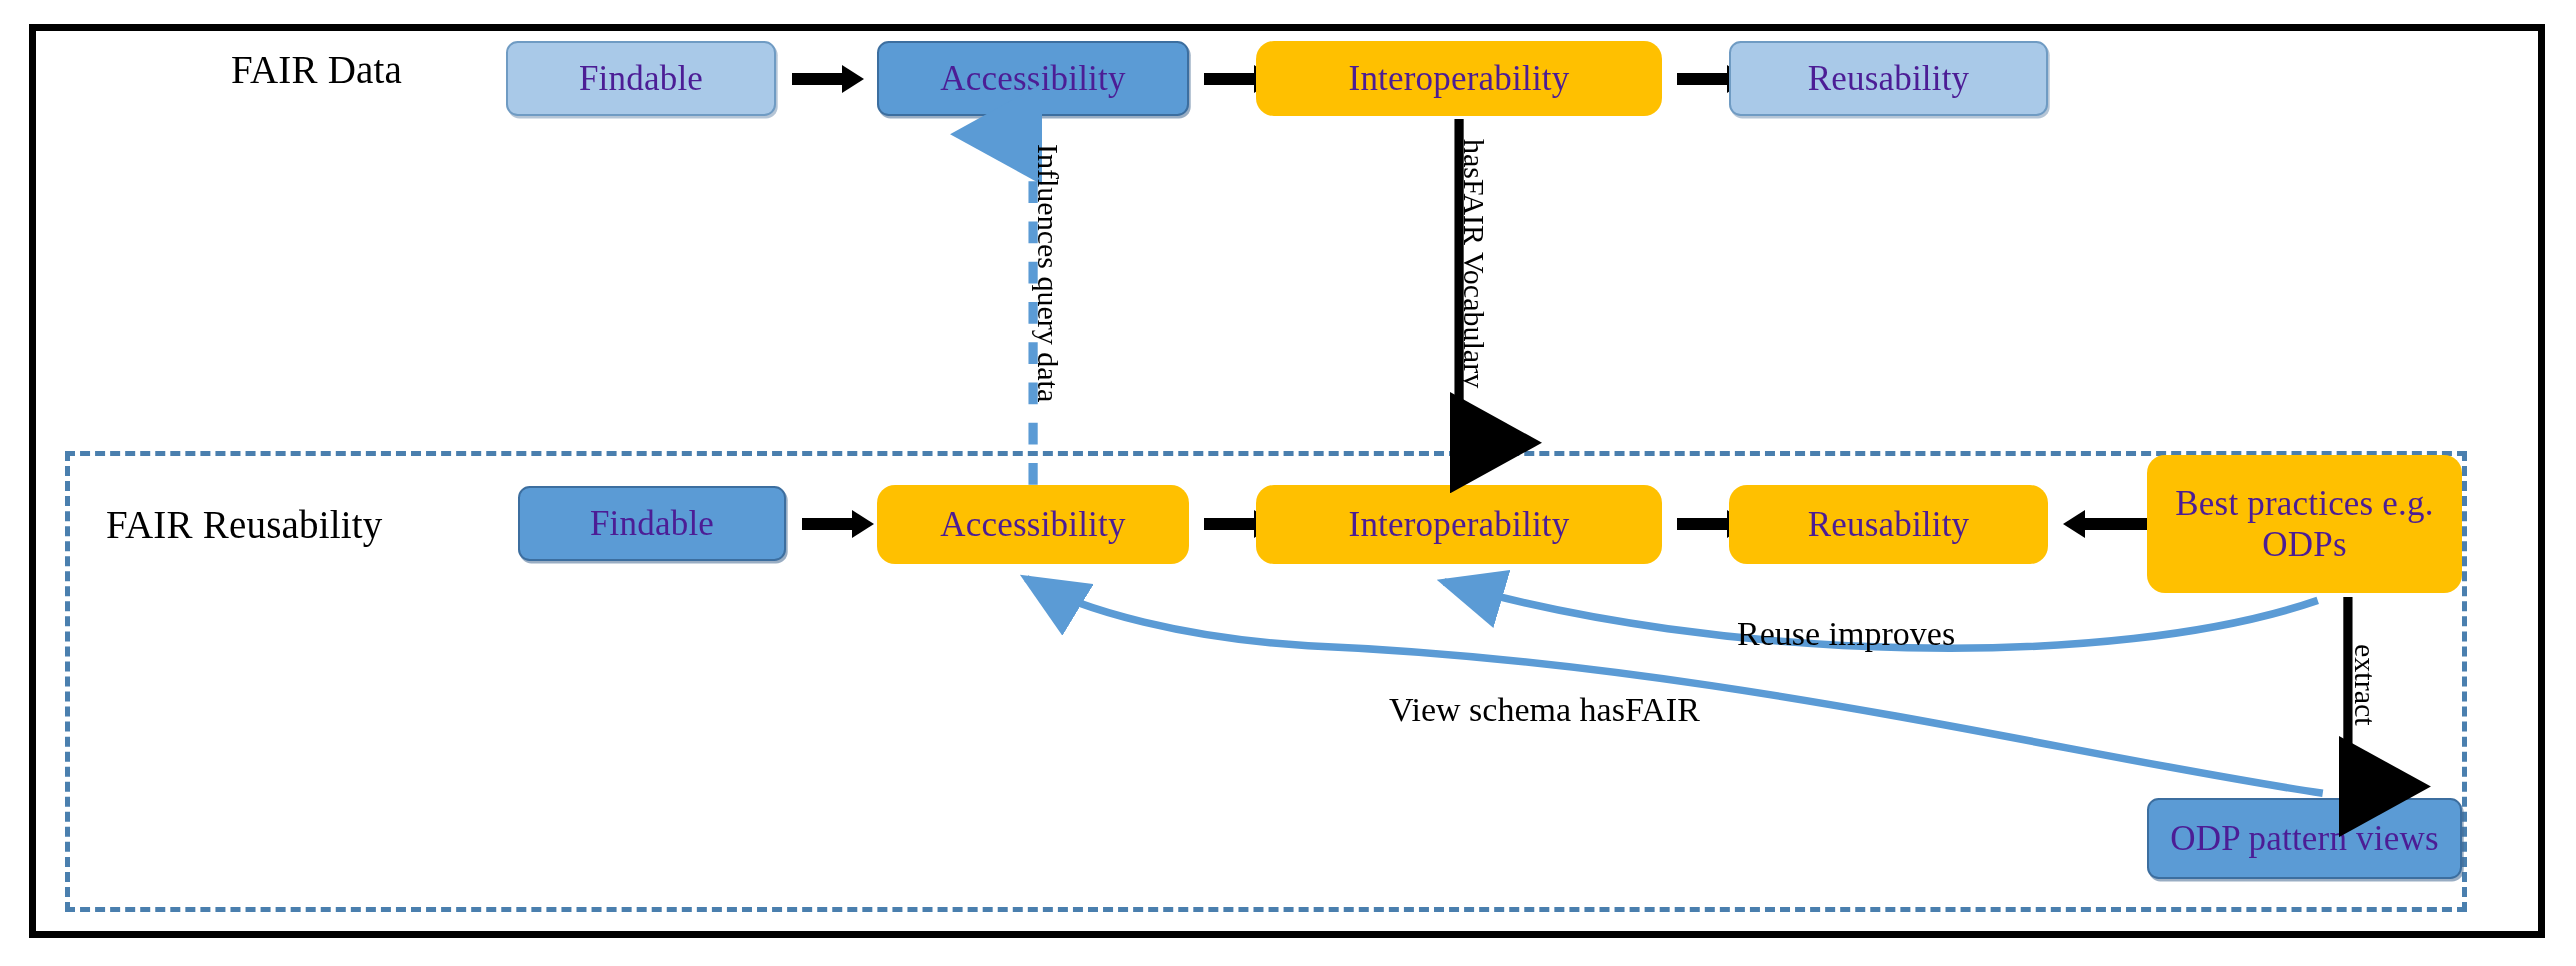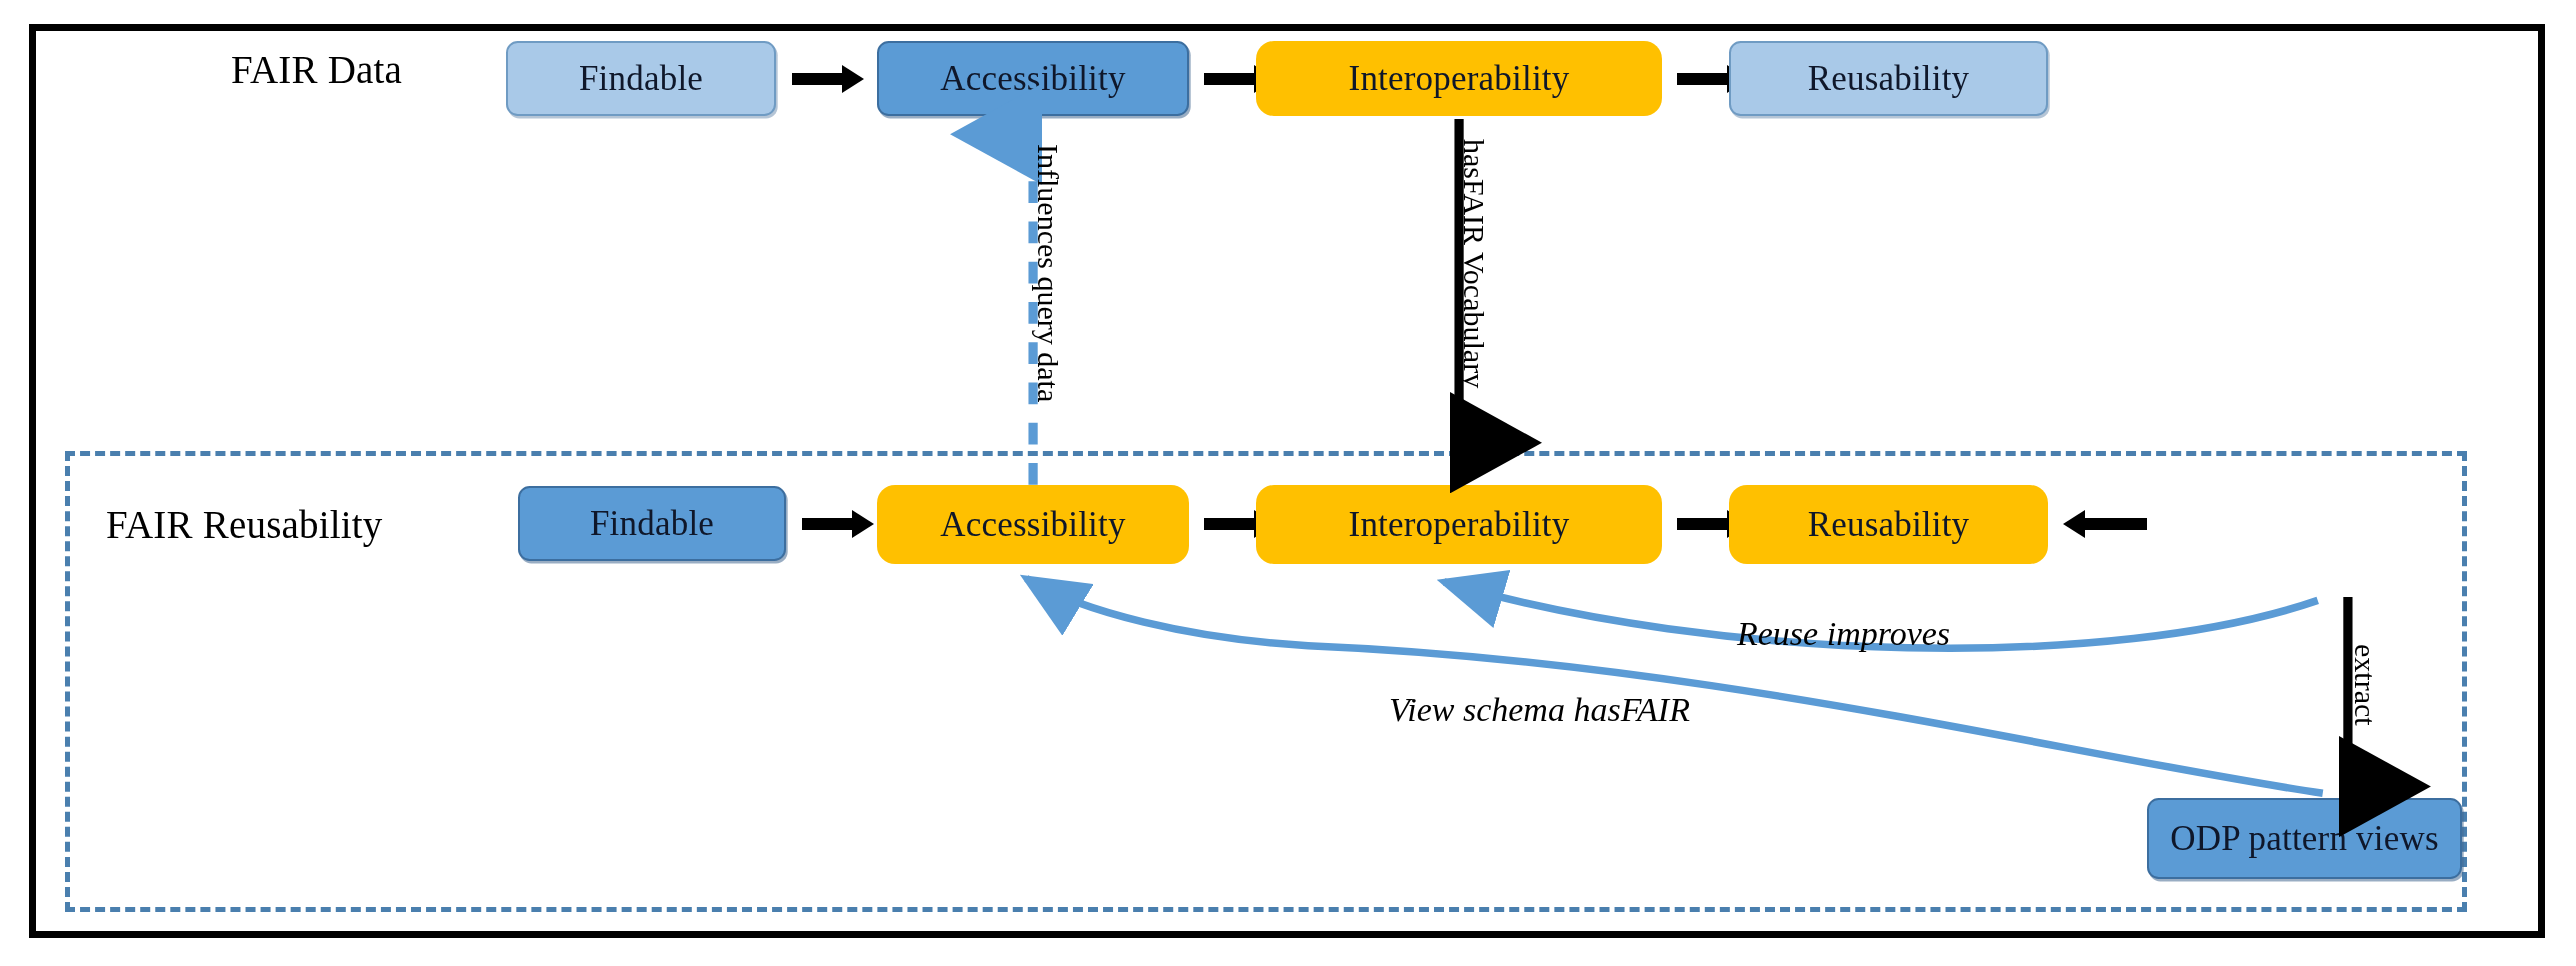--- a/index.html
+++ b/index.html
@@ -27,21 +27,21 @@
     position:absolute;color:#000000;white-space:nowrap;
     font-size:39px;line-height:1;letter-spacing:0.2px;
   }
   #label-fair-data{left:231px;top:50px;}
   #label-fair-vocab{left:106px;top:505px;}
 
   
   .node{
     position:absolute;box-sizing:border-box;
     display:flex;align-items:center;justify-content:center;text-align:center;
-    color:#0f172a;border-radius:11.7px;
+    color:#4c1d95;border-radius:11.7px;
     font-size:35px;line-height:1.12;letter-spacing:0.2px;
     padding:1.7px 8.4px;
   }
   .node.light-blue{
     background:#a9c9e8;border:2.5px solid #6f9bc3;
     box-shadow:1.7px 2.5px 0 rgba(120,150,180,.55);
   }
   .node.mid-blue{
     background:#5b9bd5;border:2.5px solid #3c6e9f;
     box-shadow:1.7px 2.5px 0 rgba(70,105,145,.55);
@@ -64,21 +64,21 @@
   #overlay{position:absolute;left:0;top:0;width:2576px;height:966px;pointer-events:none;}
 
   
   .vlabel{
     position:absolute;color:#000000;white-space:nowrap;
     font-size:30px;line-height:1;
     transform-origin:0 0;transform:rotate(90deg);
   }
   .hlabel{
     position:absolute;color:#000000;white-space:nowrap;
-    font-size:34px;line-height:1;font-style:italic;
+    font-size:34px;line-height:1;
   }
 </style>
 </head>
 <body>
 
 <div id="stage">
 
   <div class="outer-frame"></div>
 
   <div class="dashed-container"></div>
@@ -110,20 +110,21 @@
   <div class="h-arrow right" style="left:1204px;top:518px;width:50px;"></div>
 
   <div class="node orange" style="left:1256px;top:485px;width:406px;height:79px;">Interoperability</div>
 
   <div class="h-arrow right" style="left:1677px;top:518px;width:50px;"></div>
 
   <div class="node orange" style="left:1729px;top:485px;width:319px;height:79px;">Reusability</div>
 
   <div class="h-arrow left" style="left:2085px;top:518px;width:62px;"></div>
 
+  <div class="node orange two-line" style="left:2147px;top:455px;width:315px;height:138px;">Best practices e.g. ODPs</div>
 
   <div class="node mid-blue" style="left:2147px;top:798px;width:315px;height:81px;">ODP pattern views</div>
 
   <svg id="overlay" viewBox="0 0 3072 1152">
     <defs>
       <marker id="mk-black-up" markerWidth="11" markerHeight="10" refX="5.5" refY="9" orient="auto" markerUnits="strokeWidth">
         <path d="M5.5,0 L11,10 L0,10 Z" fill="#000000"></path>
       </marker>
       <marker id="mk-black-down" markerWidth="11" markerHeight="10" refX="5.5" refY="9" orient="auto" markerUnits="strokeWidth">
         <path d="M5.5,0 L11,10 L0,10 Z" fill="#000000"></path>

